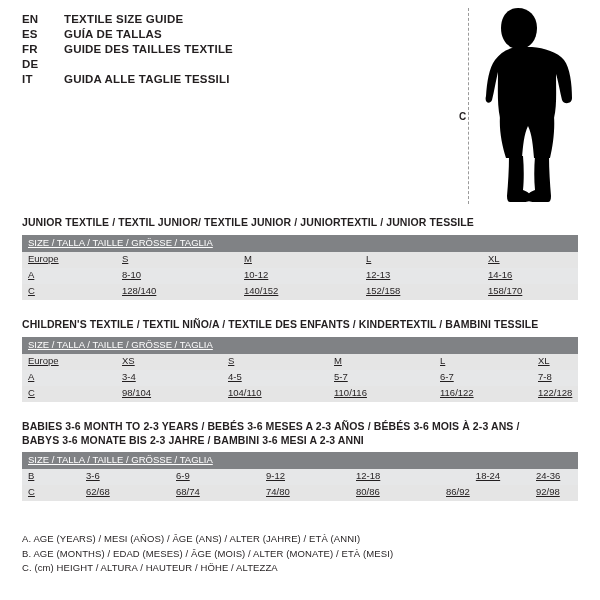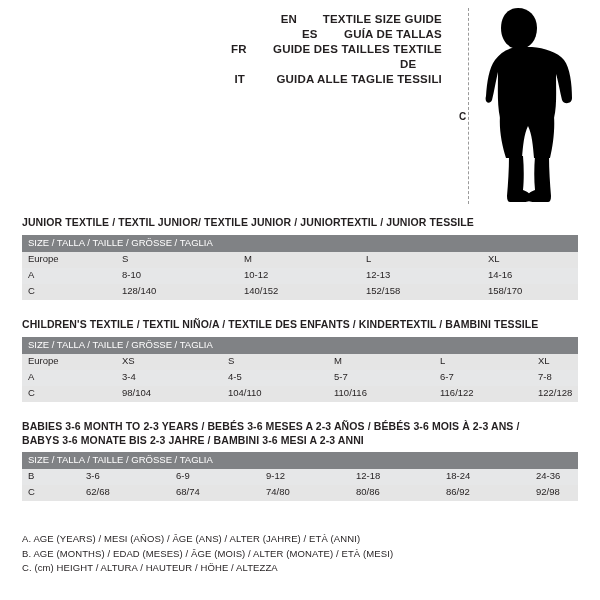--- a/index.html
+++ b/index.html
@@ -25,21 +25,20 @@
   .header {
     position: absolute;
     left: 22px;
     top: 13px;
     width: 420px;
   }
   .hdr-row {
     display: flex;
     align-items: baseline;
     margin-bottom: 3px;
-    justify-content: flex-end;
   }
   .hdr-lang {
     width: 42px;
     font-size: 11.5px;
     font-weight: bold;
     letter-spacing: .2px;
   }
   .hdr-title {
     font-size: 11.5px;
     font-weight: bold;
@@ -90,20 +89,21 @@
   table.size-table {
     position: absolute;
     border-collapse: collapse;
     font-size: 9.5px;
     width: 556px;
   }
   table.size-table td {
     padding: 2px 0 3px 6px;
     vertical-align: middle;
     line-height: 1.15;
+    text-decoration: underline;
   }
   tr.head-row td {
     background: #808285;
     color: #ffffff;
     font-weight: normal;
     font-size: 9.5px;
     padding-top: 3px;
     padding-bottom: 3px;
   }
   tr.shade td {
@@ -243,21 +243,21 @@
     <tbody>
         <tr class="head-row">
       <td colspan="7">SIZE / TALLA / TAILLE / GRÖSSE / TAGLIA</td>
     </tr>
     <tr class="shade">
       <td style="width:52px;">B</td>
       <td style="width:84px;">3-6</td>
       <td style="width:84px;">6-9</td>
       <td style="width:84px;">9-12</td>
       <td style="width:84px;">12-18</td>
-      <td style="width:84px;">18-24</td>
+      <td style="width:84px;text-align:center;">18-24</td>
       <td>24-36</td>
     </tr>
     <tr class="plain">
       <td>C</td>
       <td>62/68</td>
       <td>68/74</td>
       <td>74/80</td>
       <td>80/86</td>
       <td>86/92</td>
       <td>92/98</td>

